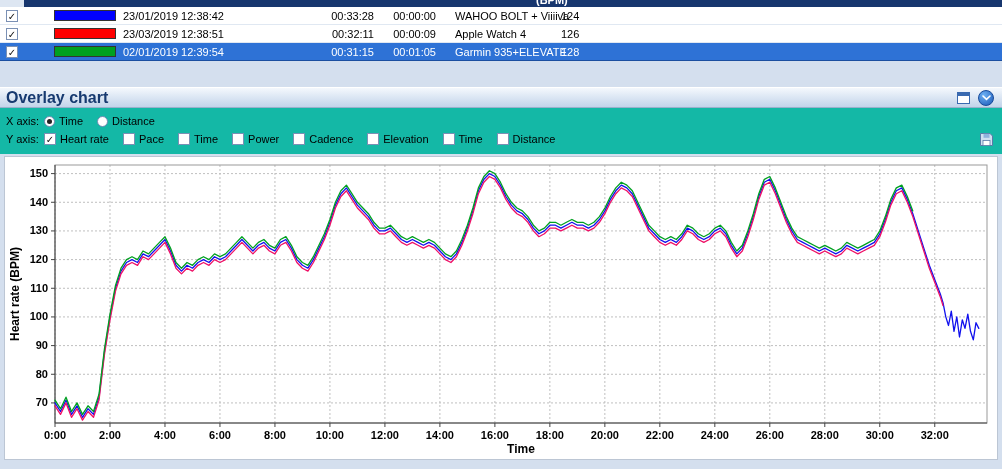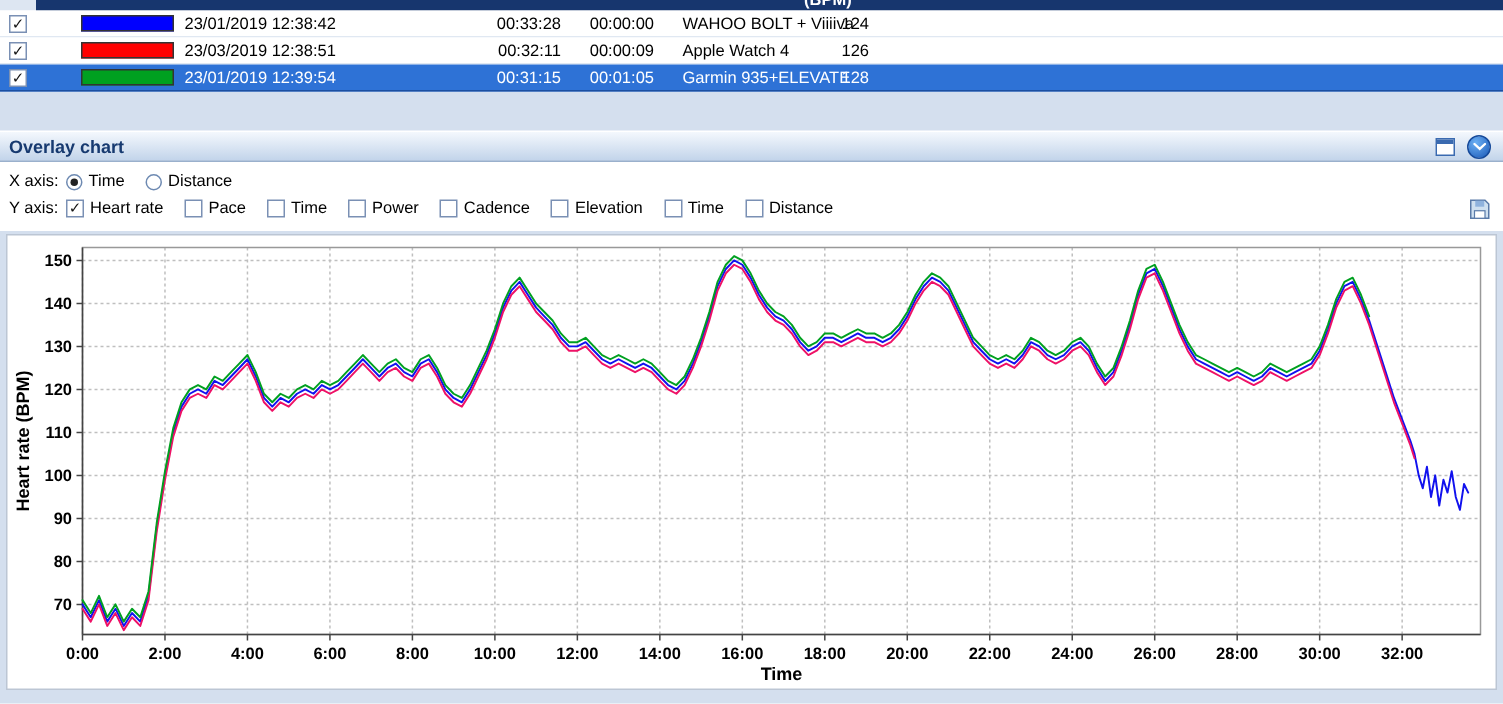--- a/index.html
+++ b/index.html
@@ -40,32 +40,32 @@
 
   
   .gap { height:26px; }
 
   
   .ov-hdr {
     height:21px; display:flex; align-items:center;
     background: linear-gradient(#f4f8fd, #c2d4ea);
     border-top:1px solid #ffffff; border-bottom:1px solid #9ab0cc;
   }
-  .ov-title { flex:1; font-weight:bold; font-size:12px; color:#173a70; padding-left:6px; }
+  .ov-title { flex:1; font-weight:bold; font-size:16px; color:#173a70; padding-left:6px; }
   .ov-icons { display:flex; align-items:center; gap:8px; padding-right:8px; }
   .win-icon { width:13px; height:12px; border:1px solid #3a6ab0; background:#fff; position:relative; cursor:pointer; }
   .win-icon i { position:absolute; left:0; top:0; right:0; height:3px; background:#3a6ab0; display:block; }
   .circle-btn {
     width:16px; height:16px; border-radius:50%;
     background: radial-gradient(circle at 35% 30%, #6cb0f4, #1a58b6);
     border:1px solid #164a9a; display:flex; align-items:center; justify-content:center; cursor:pointer;
   }
 
   
-  .controls { background:#ffffff; padding:4px 6px 6px 6px; position:relative; }
+  .controls { background:#14b8a6; padding:4px 6px 6px 6px; position:relative; }
   .ctl-row { display:flex; align-items:center; height:18px; }
   .ctl-label { width:38px; }
   .opt { display:flex; align-items:center; margin-right:14px; }
   .opt .lbl { margin-left:4px; white-space:nowrap; }
   .rad {
     width:11px; height:11px; border-radius:50%; border:1px solid #6e8ab2; background:#fff;
     display:inline-flex; align-items:center; justify-content:center;
   }
   .rad .dot { width:5px; height:5px; border-radius:50%; background:#222; }
   .save-btn { position:absolute; right:8px; top:24px; cursor:pointer; }
@@ -115,21 +115,21 @@
         <div class="cell c-hr">126</div>
         <div class="cell c-fill"></div>
       </div>
       <div class="trow selected">
         <div class="cell c-cb">
           <span class="cbx">✓</span>
         </div>
         <div class="cell c-sw">
           <span class="swatch" style="background-color: rgb(0, 160, 32);"></span>
         </div>
-        <div class="cell c-date">23/01/2019 12:39:54</div>
+        <div class="cell c-date">02/01/2019 12:39:54</div>
         <div class="cell c-dur">00:31:15</div>
         <div class="cell c-off">00:01:05</div>
         <div class="cell c-dev">Garmin 935+ELEVATE</div>
         <div class="cell c-hr">128</div>
         <div class="cell c-fill"></div>
       </div>
     </div>
 </div>
 
 <div class="gap"></div>

